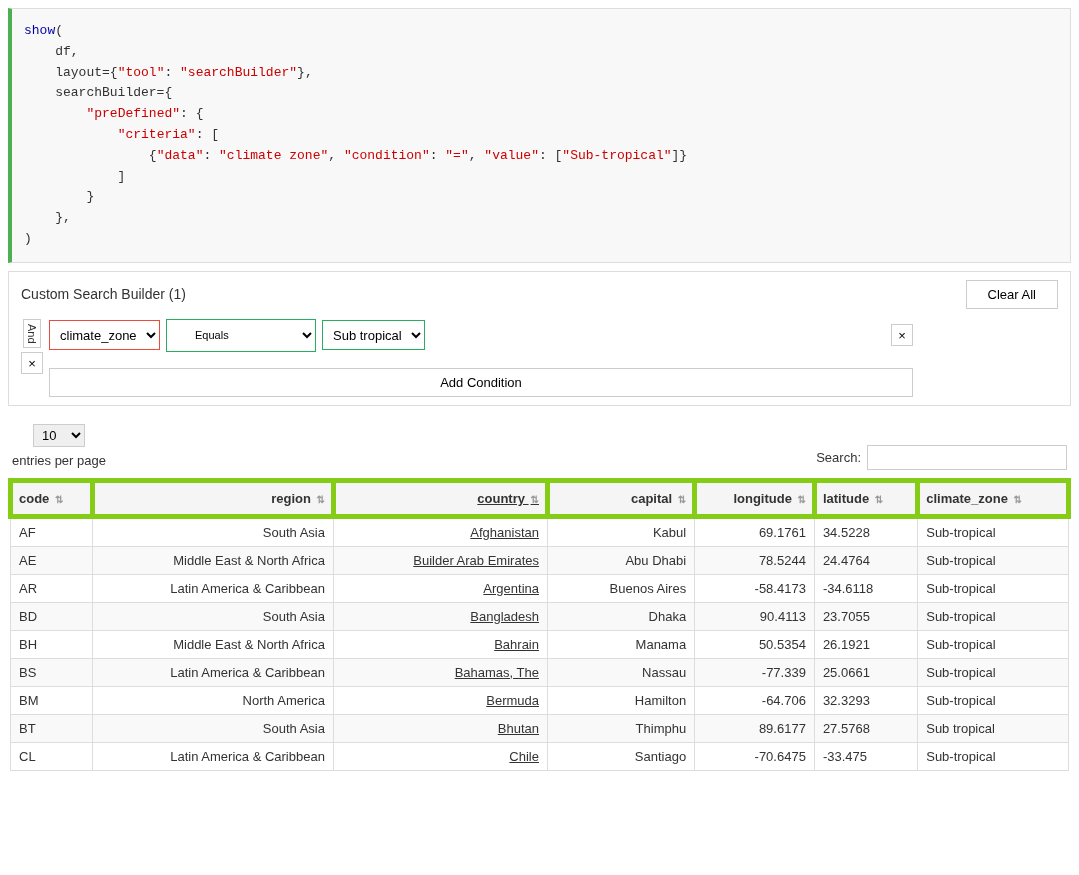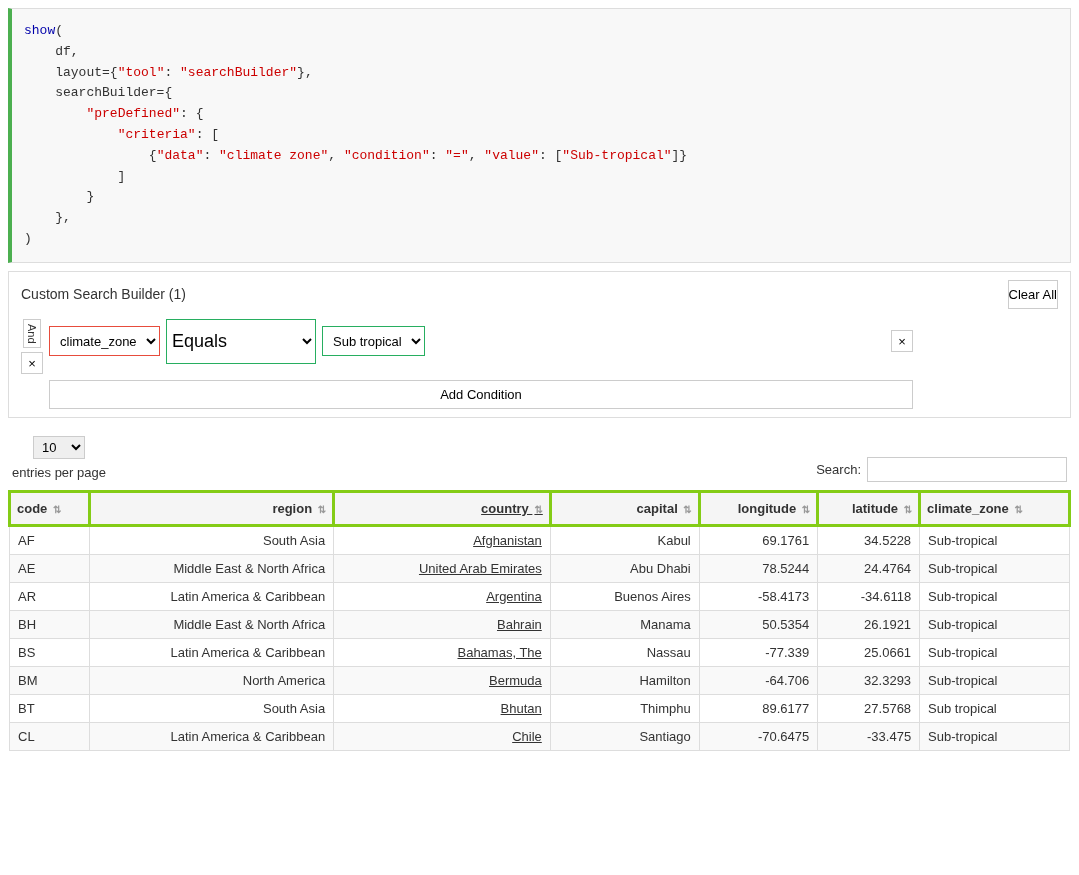--- a/index.html
+++ b/index.html
@@ -35,21 +35,21 @@
     }
     .search-builder-title {
       font-family: Arial, sans-serif;
       font-size: 14px;
       font-weight: normal;
       color: #333;
     }
     .clear-all-btn {
       background: #fff;
       border: 1px solid #ccc;
-      padding: 6px 0;
+      padding: 6px 21px;
       cursor: pointer;
       font-size: 13px;
       font-family: Arial, sans-serif;
     }
 
     .condition-row {
       display: flex;
       align-items: center;
       gap: 6px;
       margin-bottom: 6px;
@@ -85,26 +85,26 @@
       border: 1px solid #e74c3c;
       padding: 4px 6px;
       font-size: 13px;
       font-family: Arial, sans-serif;
       background: #fff;
       cursor: pointer;
       height: 30px;
     }
     select.condition-select-wide {
       border: 1px solid #27ae60;
-      padding: 4px 1px;
-      font-size: 18px;
-      font-family: Arial, sans-serif;
-      background: #fff;
-      cursor: pointer;
-      height: 45px;
+      padding: 4px 24px;
+      font-size: 11px;
+      font-family: Arial, sans-serif;
+      background: #fff;
+      cursor: pointer;
+      height: 33px;
       min-width: 150px;
     }
     select.value-select {
       border: 1px solid #27ae60;
       padding: 4px 6px;
       font-size: 13px;
       font-family: Arial, sans-serif;
       background: #fff;
       cursor: pointer;
       height: 30px;
@@ -166,21 +166,21 @@
 
     
     .data-table {
       width: 100%;
       border-collapse: collapse;
       font-family: Arial, sans-serif;
       font-size: 13px;
     }
     .data-table th {
       background: #f5f5f5;
-      border: 3px solid #84cc16;
+      border: 5px solid #84cc16;
       padding: 8px 6px;
       text-align: left;
       font-weight: bold;
       white-space: nowrap;
       cursor: pointer;
       user-select: none;
     }
     .data-table th .sort-icon {
       color: #999;
       font-size: 10px;
@@ -193,21 +193,21 @@
       overflow: hidden;
       text-overflow: ellipsis;
     }
     .data-table tr:nth-child(odd) { background: #fff; }
     .data-table tr:nth-child(even) { background: #f9f9f9; }
     .data-table .col-code { text-align: left; min-width: 40px; }
     .data-table .col-region { text-align: right; min-width: 180px; max-width: 220px; }
     .data-table .col-country { text-align: right; min-width: 160px; max-width: 200px; text-decoration: underline; }
     .data-table .col-capital { text-align: right; min-width: 110px; max-width: 140px; }
     .data-table .col-longitude { text-align: right; min-width: 80px; }
-    .data-table .col-latitude { text-align: right; min-width: 75px; }
+    .data-table .col-latitude { text-align: left; min-width: 75px; }
     .data-table .col-climate { min-width: 100px; }
 
     .table-wrapper { margin: 0 8px; }
 
     
     .c-fn { color: #0000aa; }
     .c-str { color: #cc0000; }
   </style>
 </head>
 <body>
@@ -308,33 +308,42 @@
           <td class="col-region">South Asia</td>
           <td class="col-country">Afghanistan</td>
           <td class="col-capital">Kabul</td>
           <td class="col-longitude">69.1761</td>
           <td class="col-latitude">34.5228</td>
           <td class="col-climate">Sub-tropical</td>
         </tr>
         <tr>
           <td class="col-code">AE</td>
           <td class="col-region">Middle East &amp; North Africa</td>
-          <td class="col-country">United Arab Emirates</td>
+          <td class="col-country">Builder Arab Emirates</td>
           <td class="col-capital">Abu Dhabi</td>
           <td class="col-longitude">78.5244</td>
           <td class="col-latitude">24.4764</td>
           <td class="col-climate">Sub-tropical</td>
         </tr>
         <tr>
           <td class="col-code">AR</td>
           <td class="col-region">Latin America &amp; Caribbean</td>
           <td class="col-country">Argentina</td>
           <td class="col-capital">Buenos Aires</td>
           <td class="col-longitude">-58.4173</td>
           <td class="col-latitude">-34.6118</td>
+          <td class="col-climate">Sub-tropical</td>
+        </tr>
+        <tr>
+          <td class="col-code">BD</td>
+          <td class="col-region">South Asia</td>
+          <td class="col-country">Bangladesh</td>
+          <td class="col-capital">Dhaka</td>
+          <td class="col-longitude">90.4113</td>
+          <td class="col-latitude">23.7055</td>
           <td class="col-climate">Sub-tropical</td>
         </tr>
         <tr>
           <td class="col-code">BH</td>
           <td class="col-region">Middle East &amp; North Africa</td>
           <td class="col-country">Bahrain</td>
           <td class="col-capital">Manama</td>
           <td class="col-longitude">50.5354</td>
           <td class="col-latitude">26.1921</td>
           <td class="col-climate">Sub-tropical</td>

